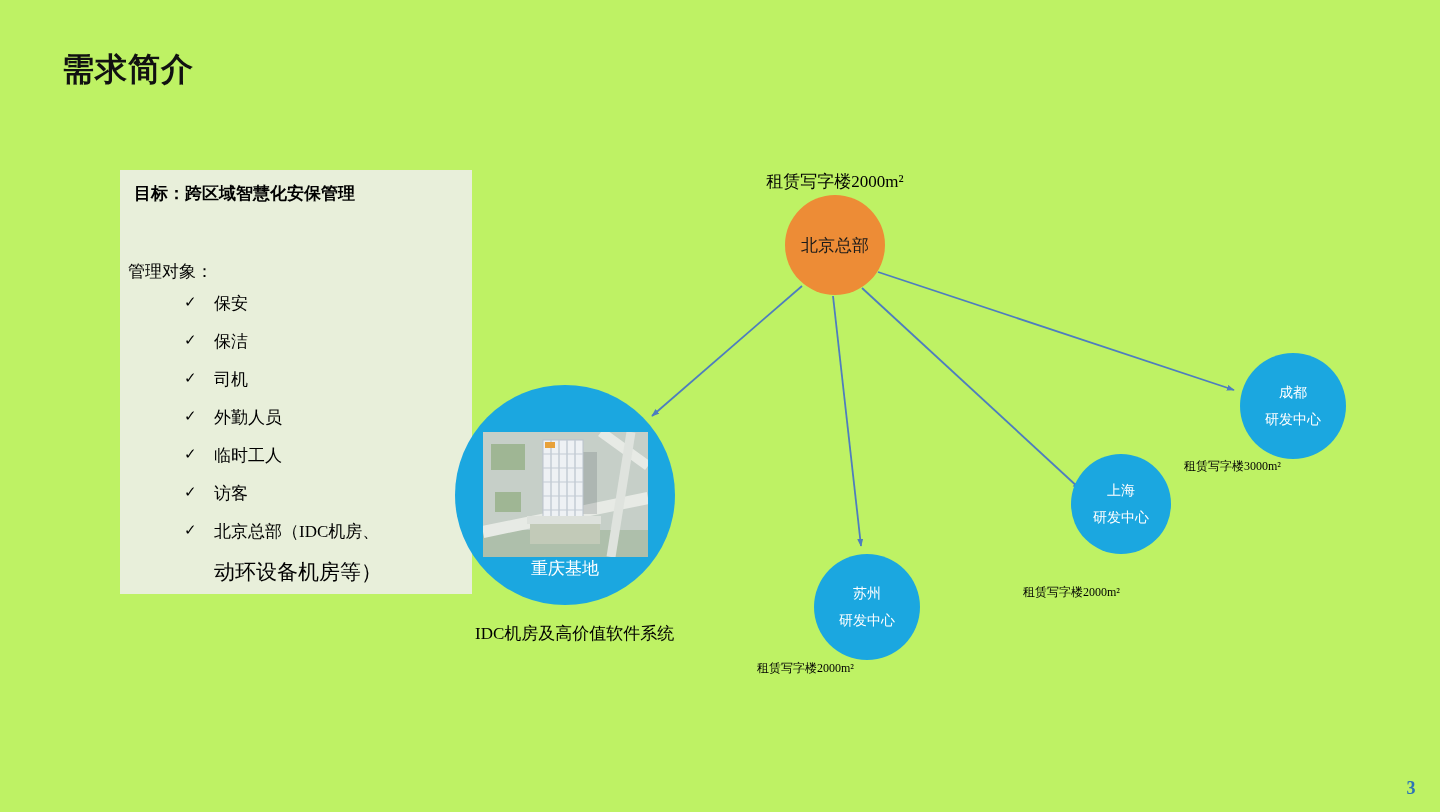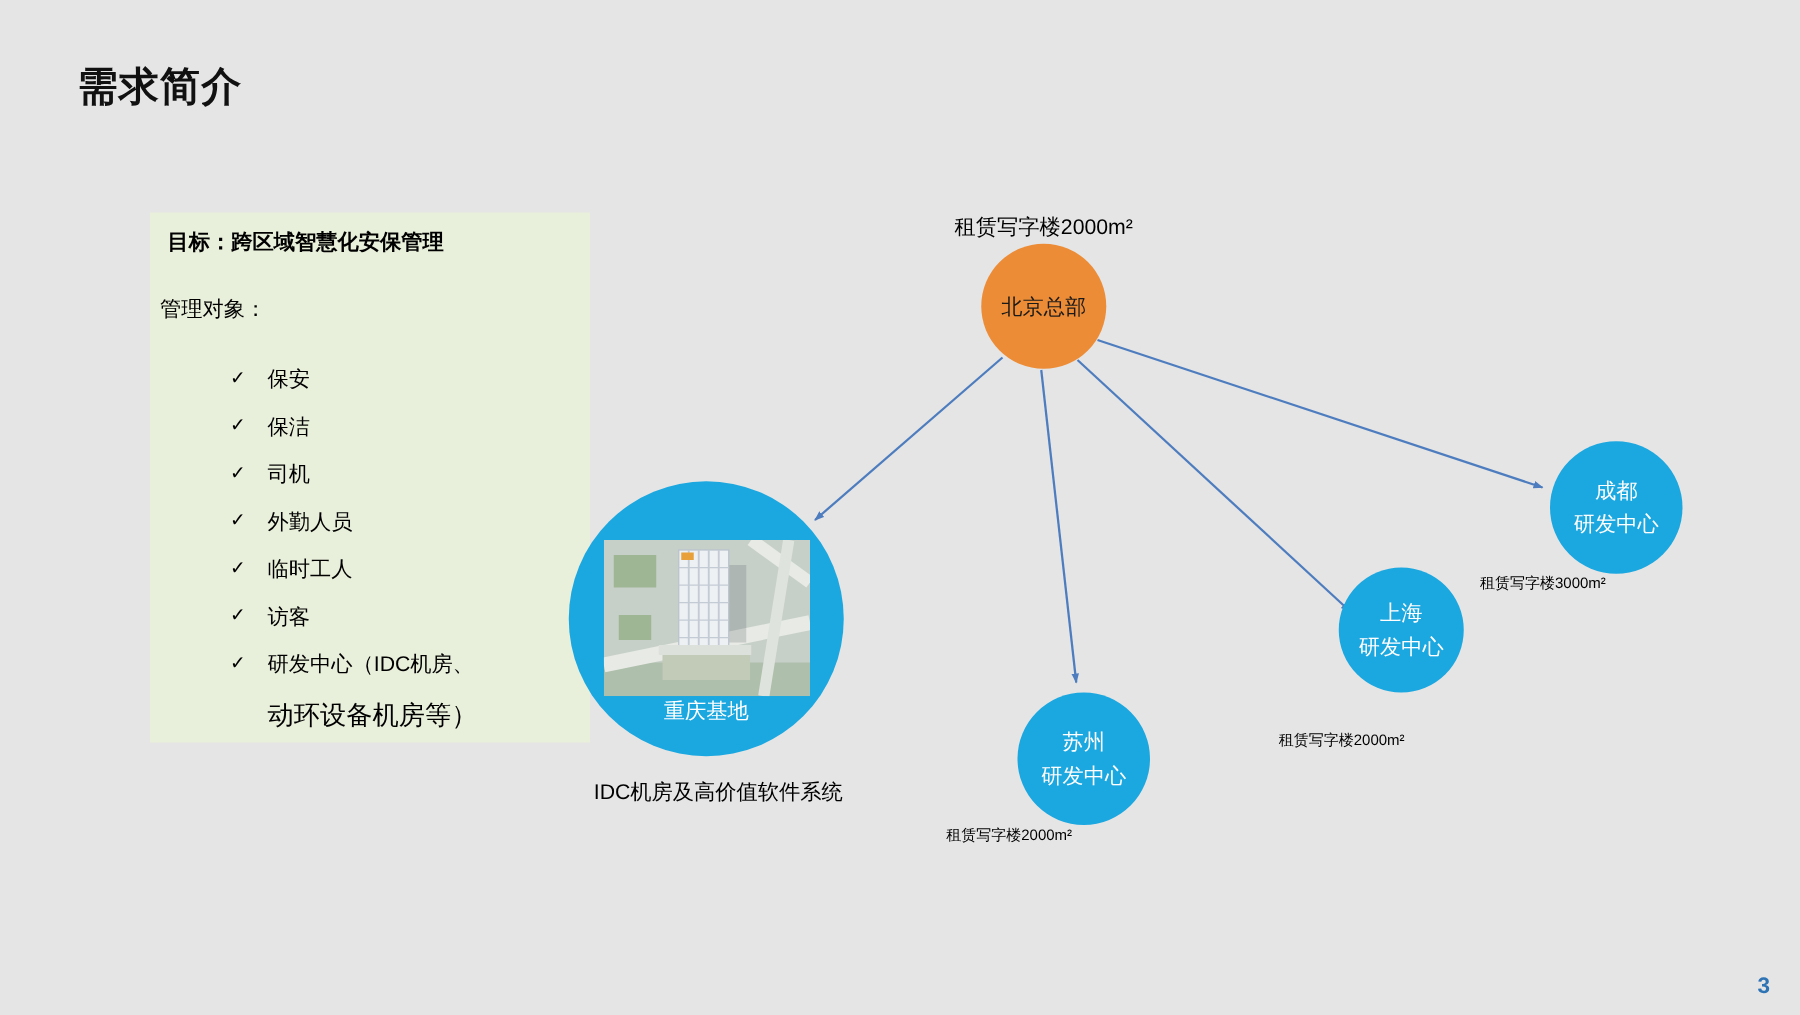--- a/index.html
+++ b/index.html
@@ -4,57 +4,57 @@
 <style>
   * { margin:0; padding:0; box-sizing:border-box; }
   html,body { width:1440px; height:812px; }
   body {
     font-family:"Liberation Sans","DejaVu Sans",sans-serif;
     background:#ffffff;
     position:relative;
     overflow:hidden;
     color:#000;
   }
-  .slide { position:absolute; inset:0; background:#e5e5e5; }
+  .slide { position:absolute; inset:0; background:#bef264;font-family:Liberation Serif, serif; }
 
   .page-title {
     position:absolute; left:62px; top:48px;
     font-size:32px; font-weight:900; color:#111; letter-spacing:1px;
   }
 
   
   .goal-box {
     position:absolute; left:120px; top:170px; width:352px; height:424px;
     background:#E8EFDA;
   }
   .goal-title {
     position:absolute; left:14px; top:12px;
     font-size:17px; font-weight:700; color:#000;
   }
   .goal-subtitle {
-    position:absolute; left:8px; top:66px;
+    position:absolute; left:8px; top:90px;
     font-size:17px; color:#000;
   }
   .goal-list { position:absolute; left:64px; top:122px; }
   .goal-item { display:flex; align-items:flex-start; height:38px; font-size:17px; }
   .goal-item .check { width:30px; font-size:15px; padding-top:1px; color:#000; }
   .goal-item-cont { margin-left:30px; height:38px; font-size:21px; }
 
   
   .hq-note {
     position:absolute; left:735px; top:170px; width:200px;
     text-align:center; font-size:17px; color:#000;
   }
   .node { border-radius:50%; position:absolute; display:flex; flex-direction:column;
           align-items:center; justify-content:center; text-align:center; }
   .node-hq {
     left:785px; top:195px; width:100px; height:100px;
     background:#ED8C36; color:#1a1a1a; font-size:17px;
   }
-  .node-site { background:#1BA7E0; color:#ffffff; font-size:17px; line-height:27px; }
+  .node-site { background:#1BA7E0; color:#ffffff; font-size:14px; line-height:27px; }
 
   .node-chongqing { left:455px; top:385px; width:220px; height:220px; background:#1BA7E0; }
   .cq-photo {
     position:absolute; left:28px; top:47px; width:165px; height:125px;
     overflow:hidden;
   }
   .cq-label {
     position:absolute; bottom:25px; left:0; width:100%;
     text-align:center; color:#fff; font-size:17px;
   }
@@ -109,21 +109,21 @@
       <div class="goal-item">
         <span class="check">✓</span>
         <span>临时工人</span>
       </div>
       <div class="goal-item">
         <span class="check">✓</span>
         <span>访客</span>
       </div>
       <div class="goal-item">
         <span class="check">✓</span>
-        <span>研发中心（IDC机房、</span>
+        <span>北京总部（IDC机房、</span>
       </div>
       <div class="goal-item-cont">动环设备机房等）</div>
     </div>
   </div>
 
   <svg class="arrows" viewBox="0 0 1440 812">
     <defs>
       <marker id="arr" markerWidth="10" markerHeight="8" refX="7.2" refY="3" orient="auto" markerUnits="userSpaceOnUse">
         <path d="M0,0 L8,3 L0,6 Z" fill="#4E7DBF"></path>
       </marker>

